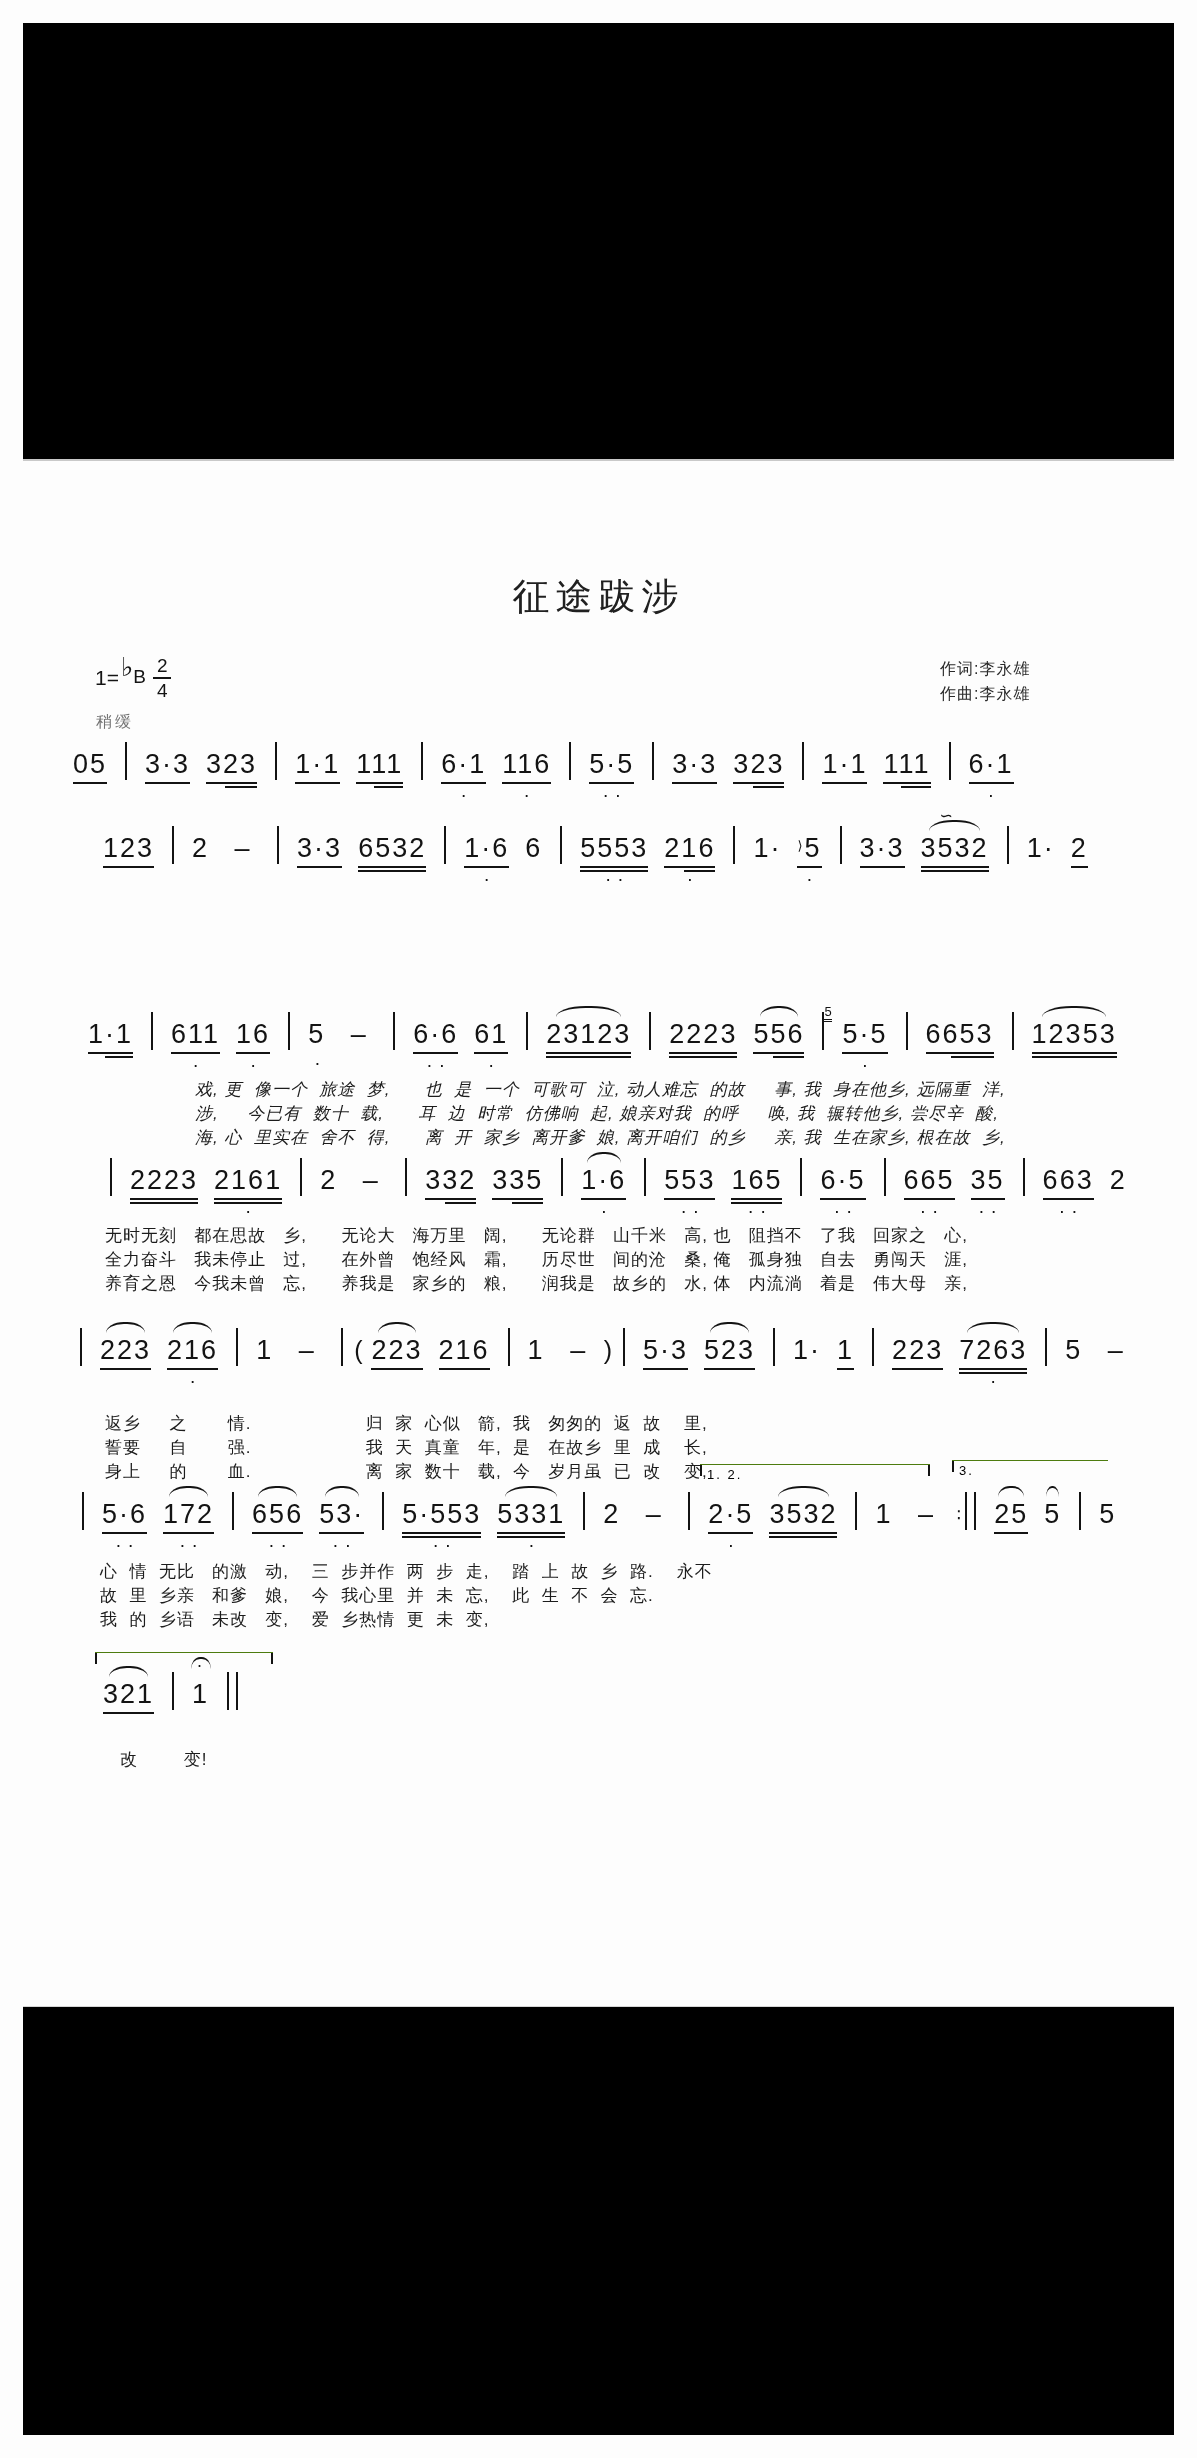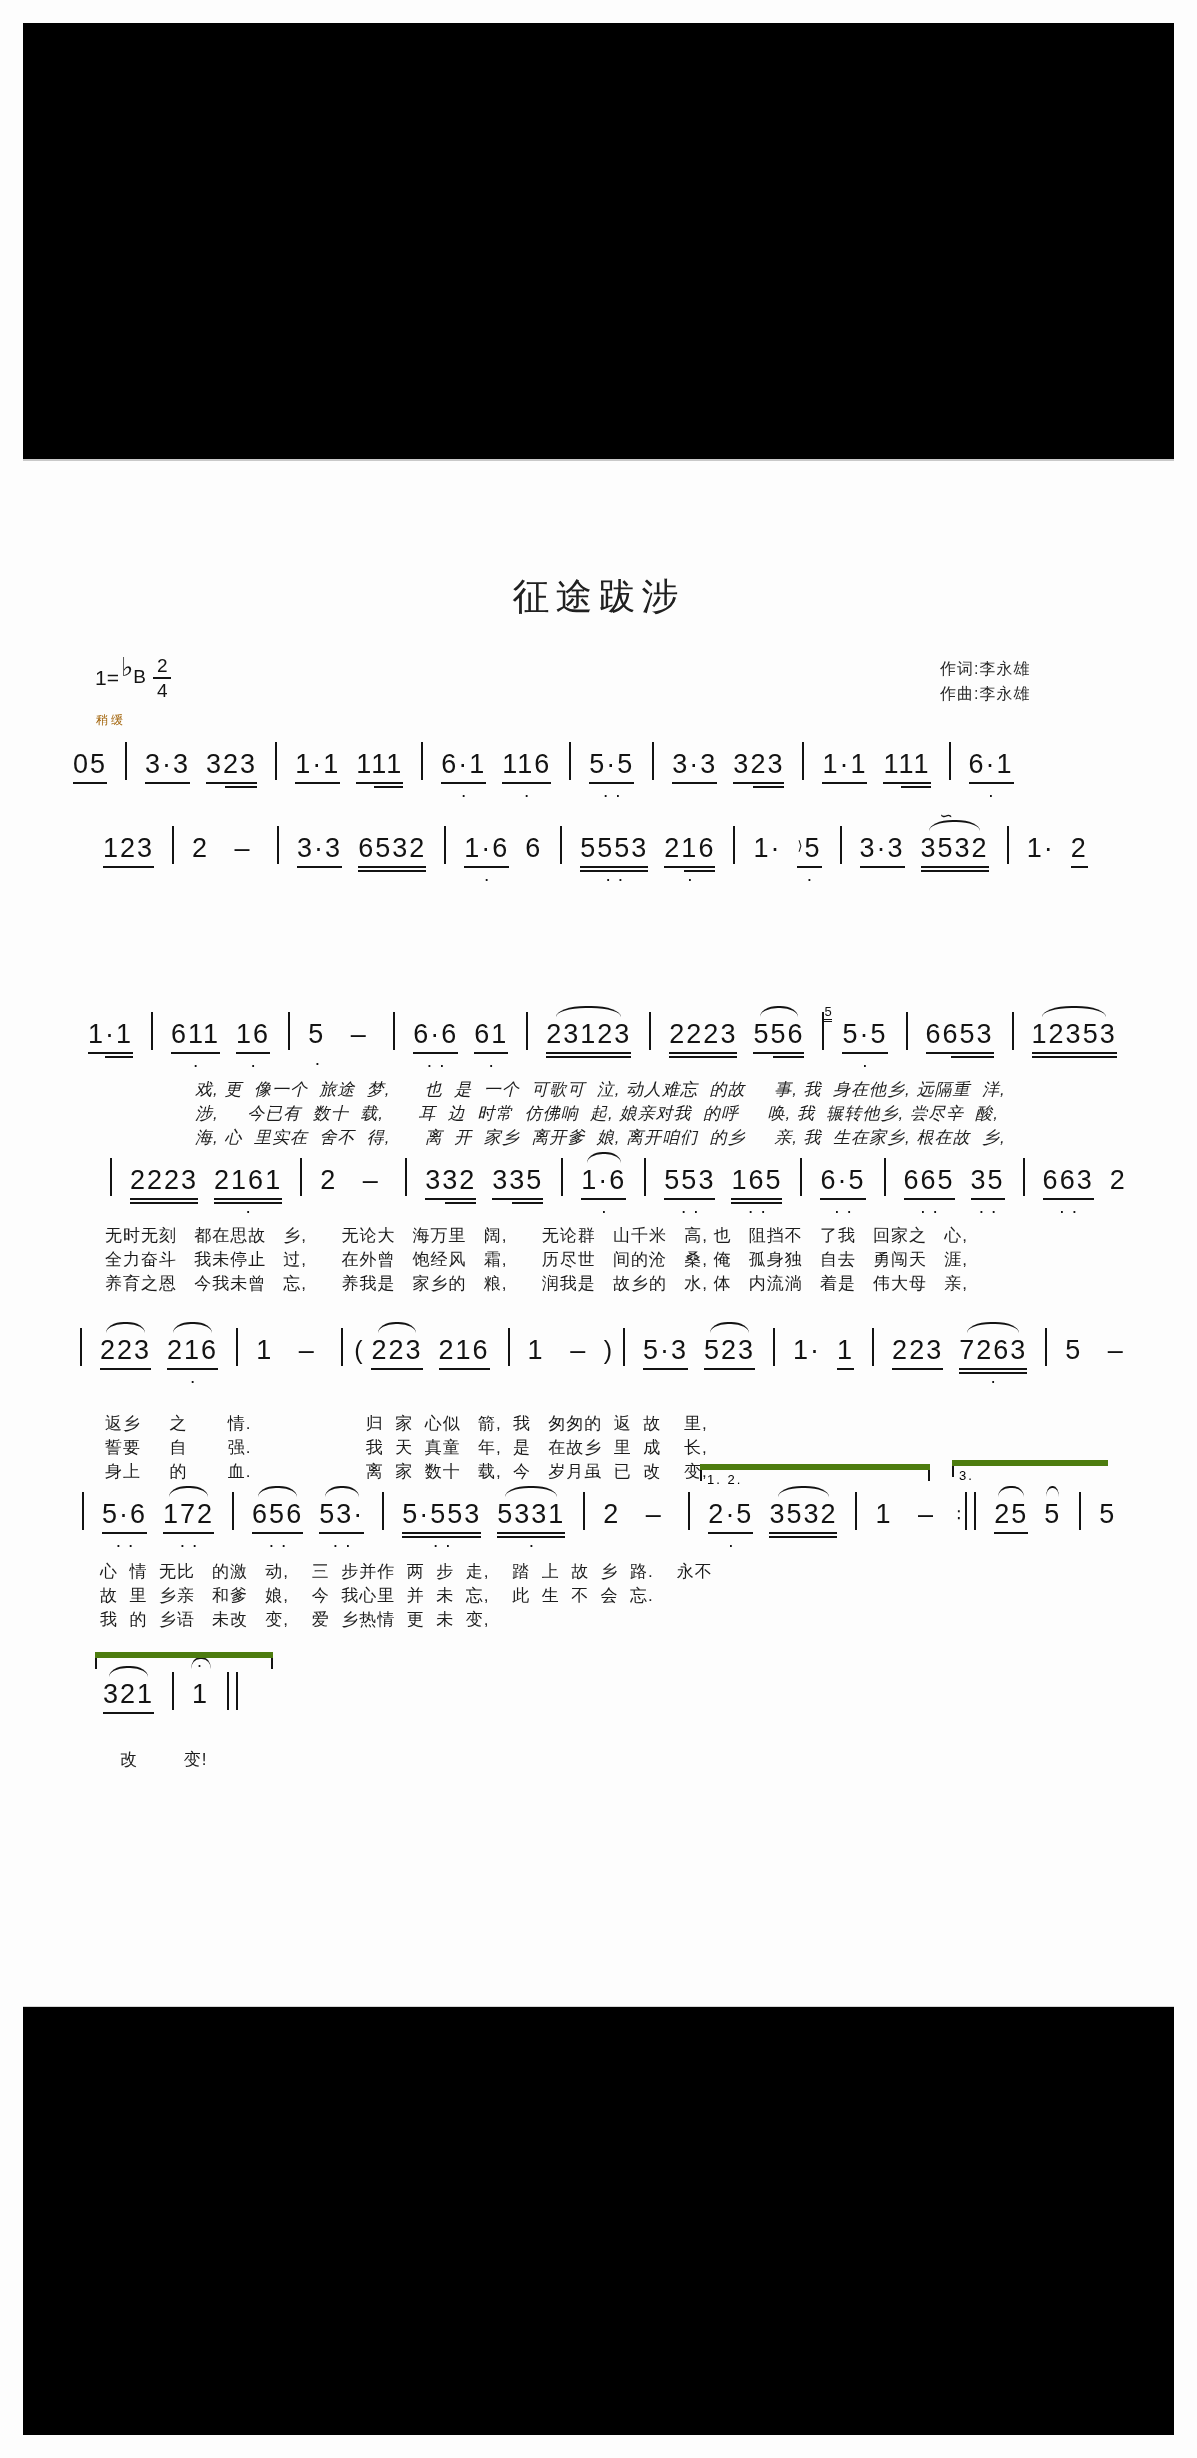--- a/index.html
+++ b/index.html
@@ -11,21 +11,21 @@
   .title{position:absolute;top:572px;left:0;width:100%;text-align:center;
          font-family:"Liberation Serif",serif;font-size:37px;letter-spacing:6px;color:#202020;}
   .keysig{position:absolute;left:95px;top:652px;font-size:21px;white-space:nowrap;}
   .keysig .flat{font-size:26px;vertical-align:9px;margin-left:2px;}
   .keysig .keyletter{font-size:19px;vertical-align:2px;}
   .frac{display:inline-block;text-align:center;vertical-align:-12px;margin-left:7px;
         font-size:19px;line-height:1;}
   .frac i{display:block;font-style:normal;padding:0 4px;}
   .frac i.num{border-bottom:2px solid #141414;padding-bottom:2px;}
   .frac i.den{padding-top:2px;}
-  .tempo{position:absolute;left:96px;top:712px;font-size:12px;color:#a16207;letter-spacing:3px;}
+  .tempo{position:absolute;left:96px;top:712px;font-size:16px;color:#737373;letter-spacing:3px;}
   .credits{position:absolute;left:940px;top:656px;font-size:16px;line-height:25px;
            letter-spacing:1px;color:#2a2a2a;}
   .systems{position:absolute;left:0;top:0;width:100%;height:100%;}
   .system{position:absolute;white-space:nowrap;}
   .sys1{left:65px;top:742px;}
   .sys2{left:95px;top:826px;}
   .sys3{left:80px;top:1012px;}
   .sys4{left:100px;top:1158px;}
   .sys5{left:70px;top:1328px;}
   .sys6{left:72px;top:1492px;}
@@ -54,21 +54,21 @@
          border-bottom:3px double #131313;}
   .pre{font-size:13px;vertical-align:7px;margin-right:2px;letter-spacing:0;}
   .orn{position:absolute;left:28%;top:-27px;font-size:16px;letter-spacing:0;}
   .lyric-row{white-space:pre;font-size:17px;line-height:24px;color:#1c1c1c;letter-spacing:1px;}
   .sys2 .lyrics{margin-top:14px;margin-left:540px;}
   .sys3 .lyrics{margin-top:12px;margin-left:115px;font-style:italic;}
   .sys4 .lyrics{margin-top:12px;margin-left:5px;}
   .sys5 .lyrics{margin-top:30px;margin-left:35px;}
   .sys6 .lyrics{margin-top:14px;margin-left:28px;}
   .sys7 .lyrics{margin-top:22px;margin-left:25px;}
-  .volta{position:absolute;border-top:6px solid #4d7c0f;font-size:13px;color:#000000;}
+  .volta{position:absolute;border-top:1px solid #4d7c0f;font-size:13px;color:#000000;}
   .volta::before{content:"";position:absolute;left:0;top:0;width:2px;height:11px;background:#131313;}
   .volta.closed::after{content:"";position:absolute;right:0;top:0;width:2px;height:11px;background:#131313;}
   .volta .vlabel{position:absolute;left:7px;top:2px;letter-spacing:2px;}
   .volta-a{left:700px;top:1464px;width:230px;}
   .volta-b{left:952px;top:1460px;width:156px;}
   .volta-c{left:95px;top:1652px;width:178px;}
 </style>
 </head>
 <body>
 

